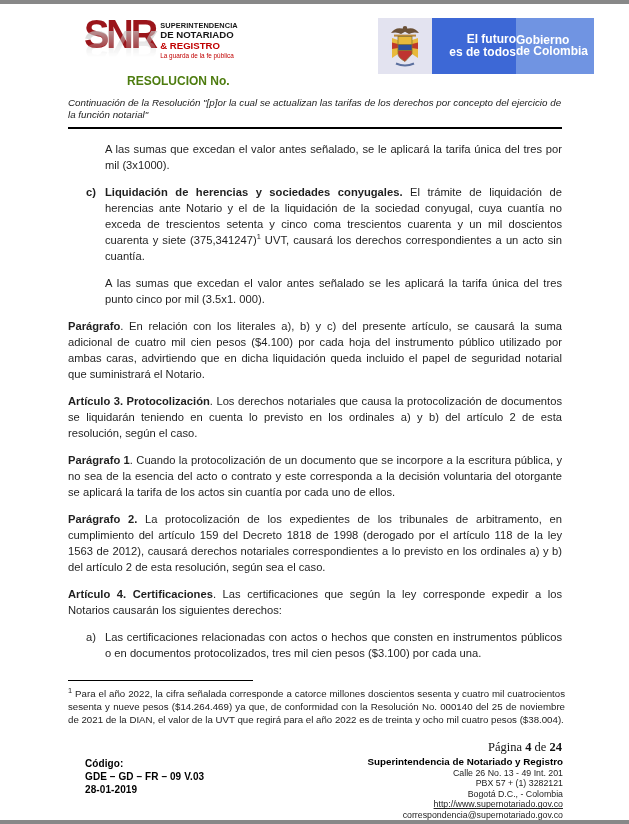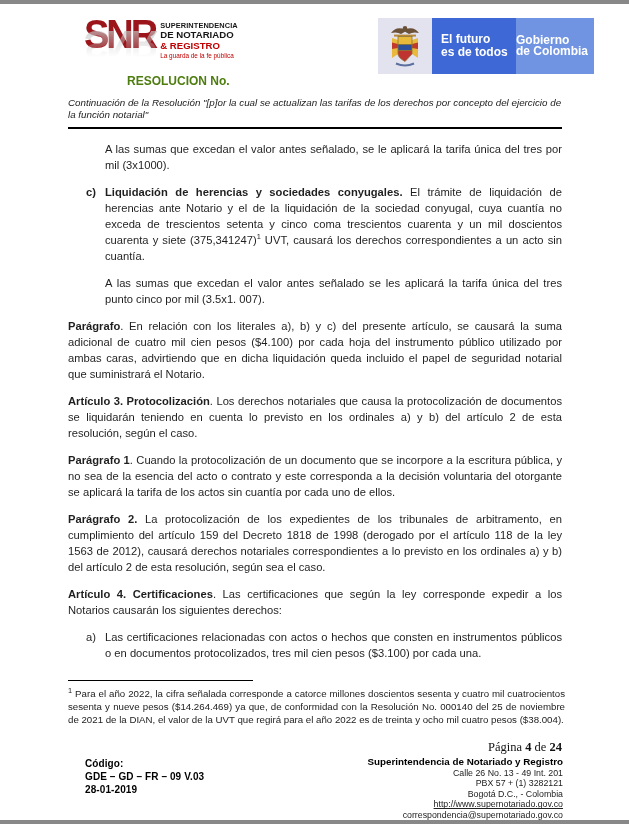--- a/index.html
+++ b/index.html
@@ -29,21 +29,21 @@
   
   .stamp{
     position:absolute;left:228px;top:2px;width:168px;text-align:center;
     font-family:"Liberation Mono","DejaVu Sans Mono",monospace;
     font-size:13.5px;line-height:18px;color:#2a2a2a;letter-spacing:1px;
   }
   
   .gov-banner{position:absolute;left:378px;top:14px;width:216px;height:56px;display:flex;}
   .gov-crest{width:54px;background:#e3e3f0;display:flex;align-items:center;justify-content:center;}
   .gov-mid{width:84px;background:#3d68d6;color:#fff;font-weight:bold;font-size:12px;line-height:13.5px;
-    display:flex;flex-direction:column;justify-content:center;padding-left:9px;box-sizing:border-box;}
+    display:flex;flex-direction:column;justify-content:center;padding-left:9px;box-sizing:border-box;text-align:right;}
   .gov-right{flex:1;background:#7094e2;color:#fff;font-weight:bold;font-size:12px;line-height:11px;
     display:flex;flex-direction:column;justify-content:center;box-sizing:border-box;}
   
   .doc-title{position:absolute;left:127px;top:70px;font-size:12px;font-weight:bold;color:#4d7c0f;}
   .continuation{
     position:absolute;left:68px;top:93px;width:494px;
     font-size:9.8px;line-height:11.8px;font-style:italic;color:#222;
     border-bottom:2px solid #000;padding-bottom:6px;
   }
   
@@ -121,21 +121,21 @@
   <div class="continuation">
     <span>Continuación de la Resolución </span><span class="quote">"[p]or la cual se actualizan las tarifas de los derechos por concepto del ejercicio de la función notarial"</span>
   </div>
 
   <div class="body-text" id="body-root">
       <div class="para indent"><span>A las sumas que excedan el valor antes señalado, se le aplicará la tarifa única del tres por mil (3x1000).</span></div>
       <div class="para list">
         <span class="marker b">c)</span>
         <span class="list-text"><span class="b">Liquidación de herencias y sociedades conyugales.</span><span> El trámite de liquidación de herencias ante Notario y el de la liquidación de la sociedad conyugal, cuya cuantía no exceda de trescientos setenta y cinco coma trescientos cuarenta y un mil doscientos cuarenta y siete (375,341247)</span><sup>1</sup><span> UVT, causará los derechos correspondientes a un acto sin cuantía.</span></span>
       </div>
-      <div class="para indent"><span>A las sumas que excedan el valor antes señalado se les aplicará la tarifa única del tres punto cinco por mil (3.5x1. 007).</span></div>
+      <div class="para indent"><span>A las sumas que excedan el valor antes señalado se les aplicará la tarifa única del tres punto cinco por mil (3.5x1. 000).</span></div>
       <div class="para plain"><span class="b">Parágrafo</span><span>. En relación con los literales a), b) y c) del presente artículo, se causará la suma adicional de cuatro mil cien pesos ($4.100) por cada hoja del instrumento público utilizado por ambas caras, advirtiendo que en dicha liquidación queda incluido el papel de seguridad notarial que suministrará el Notario.</span></div>
       <div class="para plain"><span class="b">Artículo 3. Protocolización</span><span>. Los derechos notariales que causa la protocolización de documentos se liquidarán teniendo en cuenta lo previsto en los ordinales a) y b) del artículo 2 de esta resolución, según el caso.</span></div>
       <div class="para plain"><span class="b">Parágrafo 1</span><span>. Cuando la protocolización de un documento que se incorpore a la escritura pública, y no sea de la esencia del acto o contrato y este corresponda a la decisión voluntaria del otorgante se aplicará la tarifa de los actos sin cuantía por cada uno de ellos.</span></div>
       <div class="para plain"><span class="b">Parágrafo 2.</span><span> La protocolización de los expedientes de los tribunales de arbitramento, en cumplimiento del artículo 159 del Decreto 1818 de 1998 (derogado por el artículo 118 de la ley 1563 de 2012), causará derechos notariales correspondientes a lo previsto en los ordinales a) y b) del artículo 2 de esta resolución, según sea el caso.</span></div>
       <div class="para plain"><span class="b">Artículo 4. Certificaciones</span><span>. Las certificaciones que según la ley corresponde expedir a los Notarios causarán los siguientes derechos:</span></div>
       <div class="para list">
         <span class="marker">a)</span>
         <span class="list-text"><span>Las certificaciones relacionadas con actos o hechos que consten en instrumentos públicos o en documentos protocolizados, tres mil cien pesos ($3.100) por cada una.</span></span>
       </div>
     </div>

